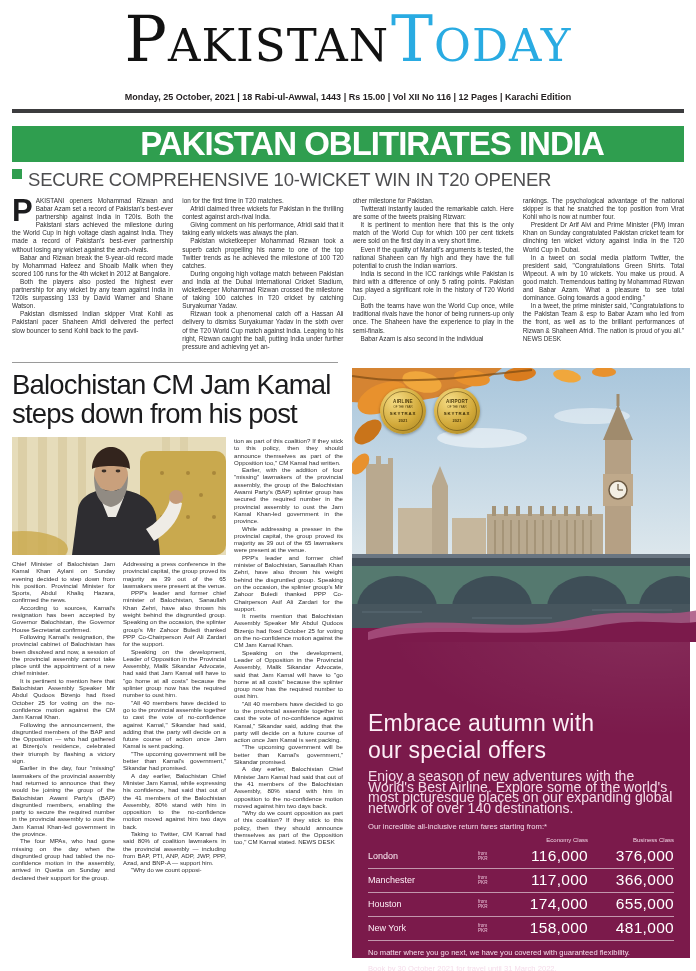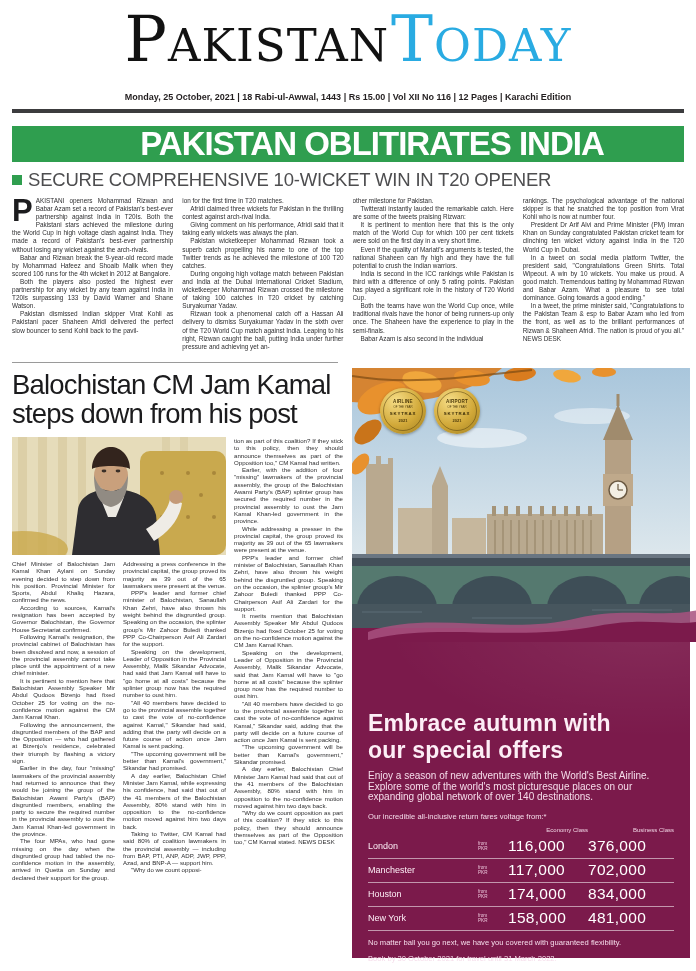--- a/index.html
+++ b/index.html
@@ -12,21 +12,21 @@
   .mast-black,.mast-blue{display:inline-block;font-family:"DejaVu Serif","Liberation Serif",serif;font-size:45px;text-transform:uppercase;letter-spacing:1px;}
   .mast-black{color:#121212;}
   .mast-black::first-letter{font-size:63px;}
   .mast-blue{color:#29abe2;margin-left:2px;}
   .mast-blue::first-letter{font-size:63px;}
   .dateline{font-size:9px;font-weight:bold;color:#231f20;margin-top:4px;}
   .mast-rule{height:4px;background:#3c3c3e;margin:7px 12px 0 12px;}
 
   
   .banner{margin:13px 12px 0 12px;height:36px;background:#2f9e4f;color:#fff;display:flex;align-items:center;justify-content:center;font-weight:bold;font-size:33px;letter-spacing:-1px;white-space:nowrap;transform-origin:center;padding-left:48px;}
-  .subhead{display:flex;align-items:center;gap:6px;margin:7px 12px 2px 12px;color:#4d4d4f;font-size:18.5px;font-weight:normal;letter-spacing:-0.2px;}
+  .subhead{display:flex;gap:6px;margin:7px 12px 2px 12px;color:#4d4d4f;font-size:18.5px;font-weight:normal;letter-spacing:-0.2px;}
   .subhead .bullet{width:10px;height:10px;background:#2f9e4f;flex:0 0 auto;}
   .lead-cols{display:flex;gap:9px;margin:6px 12px 0 12px;height:158px;overflow:hidden;}
   .lead-cols .col{flex:1 1 0;font-size:6.4px;line-height:8.1px;text-align:justify;overflow:hidden;}
   .col p,.scol p{margin:0;}
   .col p + p,.scol p + p{text-indent:8px;}
   .dropcap{float:left;font-size:31px;line-height:25px;font-weight:bold;color:#1c1c1e;margin:1px 3px 0 0;font-family:"Liberation Sans",sans-serif;}
 
   .mid-divider{margin:7px 0 5px 12px;width:326px;border-top:1px solid #9a9a9a;}
 
   
@@ -50,30 +50,30 @@
   .badge .b-line1{font-size:4.6px;font-weight:bold;letter-spacing:.2px;}
   .badge .b-line2{font-size:2.9px;margin-top:.5px;}
   .badge .b-brand{font-size:4.4px;font-weight:bold;letter-spacing:.8px;margin-top:2px;color:#3d2e08;}
   .badge .b-year{font-size:4px;font-weight:bold;margin-top:2px;}
   .badge1{left:28px;top:20px;}
   .badge2{left:82px;top:20px;}
 
   .ad-purple{position:relative;width:338px;height:330px;background:radial-gradient(130% 55% at 88% 0%,rgba(255,255,255,.08),transparent 60%),#7b1a4b;color:#fff;box-sizing:border-box;padding:12px 16px 10px 16px;}
   .wave-svg{position:absolute;top:-38px;left:0;width:338px;height:40px;}
   .ad-purple > *{position:relative;}
-  .ad-heading{margin:26px 0 8px 0;font-size:23px;line-height:26.5px;font-weight:bold;color:#fdeef6;white-space:pre-line;letter-spacing:.2px;}
-  .ad-intro{margin:0 0 9px 0;font-size:10px;line-height:10.5px;color:#f5dcea;}
+  .ad-heading{margin:26px 0 8px 0;font-size:23px;line-height:26.5px;font-weight:normal;color:#fdeef6;white-space:pre-line;letter-spacing:.2px;}
+  .ad-intro{margin:0 0 9px 0;font-size:14px;line-height:10.5px;color:#f5dcea;}
   .ad-fares-lead{margin:0 0 6px 0;font-size:7.6px;color:#f5dcea;}
   .fares{}
   .fare-row{display:grid;grid-template-columns:1fr 30px 80px 86px;align-items:center;border-bottom:1px solid rgba(255,255,255,.55);padding:2px 0 3px 0;}
   .fare-head{display:grid;grid-template-columns:1fr 30px 80px 86px;font-size:6px;color:#f0d3e3;padding-bottom:2px;}
   .fare-head span{text-align:right;}
   .fare-city{font-size:9px;color:#fdeef6;}
   .fare-from{font-size:4.6px;line-height:5px;white-space:pre-line;color:#eac4d8;}
-  .fare-val{font-size:15.5px;letter-spacing:.3px;color:#fff;}
+  .fare-val{font-size:15.5px;text-align:right;letter-spacing:.3px;color:#fff;}
   .ad-note{margin:7px 0 0 0;font-size:7.6px;color:#f5dcea;}
 </style>
 </head>
 <body>
 
 <div class="page">
 
   <header class="masthead">
     <div class="mast-title">
       <span class="mast-black">Pakistan</span><span class="mast-blue">Today</span>
@@ -310,60 +310,60 @@
       </div>
 
       <div class="ad-purple">
         <svg class="wave-svg" viewBox="0 0 338 40" preserveAspectRatio="none" xmlns="http://www.w3.org/2000/svg">
           <path d="M0,30 C60,8 140,34 210,16 C260,4 300,18 338,6 L338,40 L0,40 Z" fill="#a8517f" opacity="0.85"></path>
           <path d="M0,38 C70,20 150,40 230,24 C280,14 310,26 338,18 L338,40 L0,40 Z" fill="#7b1a4b"></path>
         </svg>
         <h3 class="ad-heading">Embrace autumn with
 our special offers</h3>
         <p class="ad-intro">Enjoy a season of new adventures with the World's Best Airline. Explore some of the world's most picturesque places on our expanding global network of over 140 destinations.</p>
-        <p class="ad-fares-lead">Our incredible all-inclusive return fares voltage from:*</p>
+        <p class="ad-fares-lead">Our incredible all-inclusive return fares starting from:*</p>
 
         <div class="fares">
           <div class="fare-head">
             <span></span>
             <span></span>
             <span>Economy Class</span>
             <span>Business Class</span>
           </div>
           <div class="fare-row">
             <span class="fare-city">London</span>
             <span class="fare-from">from
 PKR</span>
             <span class="fare-val">116,000</span>
             <span class="fare-val">376,000</span>
           </div>
           <div class="fare-row">
             <span class="fare-city">Manchester</span>
             <span class="fare-from">from
 PKR</span>
             <span class="fare-val">117,000</span>
-            <span class="fare-val">702,000</span>
+            <span class="fare-val">366,000</span>
           </div>
           <div class="fare-row">
             <span class="fare-city">Houston</span>
             <span class="fare-from">from
 PKR</span>
             <span class="fare-val">174,000</span>
-            <span class="fare-val">834,000</span>
+            <span class="fare-val">655,000</span>
           </div>
           <div class="fare-row">
             <span class="fare-city">New York</span>
             <span class="fare-from">from
 PKR</span>
             <span class="fare-val">158,000</span>
             <span class="fare-val">481,000</span>
           </div>
         </div>
 
-        <p class="ad-note">No matter ball you go next, we have you covered with guaranteed flexibility.</p>
+        <p class="ad-note">No matter where you go next, we have you covered with guaranteed flexibility.</p>
         <p class="ad-note">Book by 30 October 2021 for travel until 31 March 2022.</p>
         
         
 
         
       </div>
     </aside>
   </div>
 </div>
 

